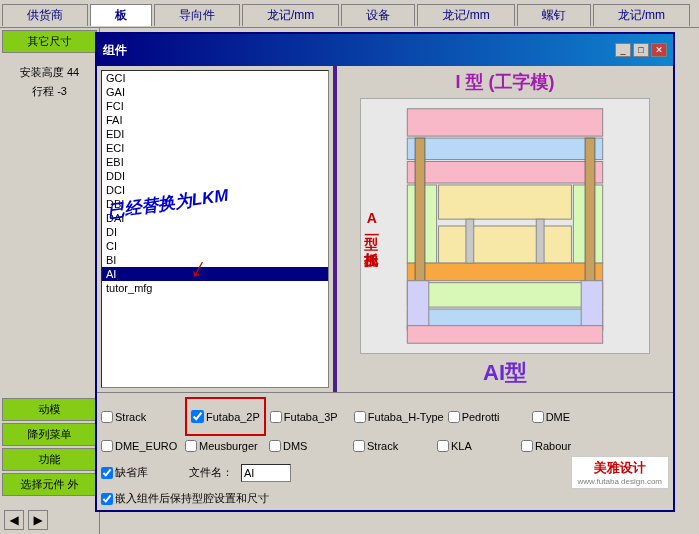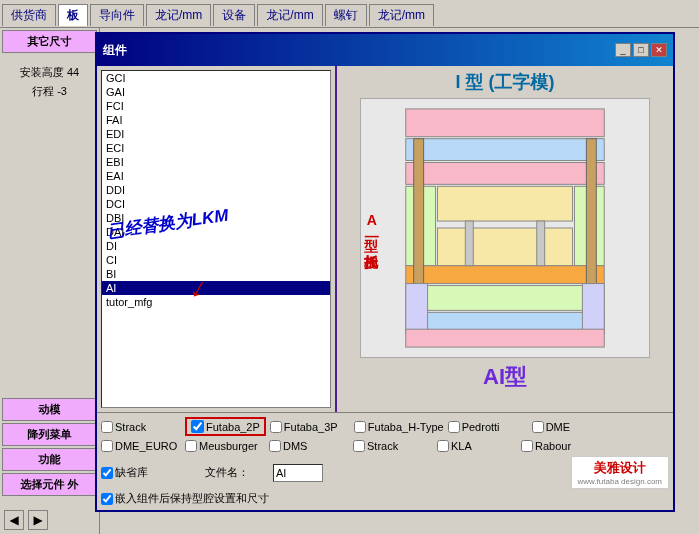--- a/index.html
+++ b/index.html
@@ -19,21 +19,21 @@
       align-items: center;
       background: #d4d0c8;
       padding: 2px 2px 0 2px;
       height: 28px;
       border-bottom: 1px solid #808080;
     }
     .top-tab {
       background: #d4d0c8;
       border: 1px solid #808080;
       border-bottom: none;
-      padding: 2px 8px;
+      padding: 2px 24px;
       margin-right: 2px;
       cursor: pointer;
       font-size: 12px;
       height: 22px;
       display: flex;
       align-items: center;
       white-space: nowrap;
     }
     .top-tab.active {
       background: #ffffff;
@@ -51,27 +51,26 @@
       top: 28px;
       width: 100px;
       height: 506px;
       background: #d4d0c8;
       border-right: 1px solid #808080;
       display: flex;
       flex-direction: column;
     }
     .sidebar-btn {
       border: 1px solid #808080;
-      background: #f0abfc;
+      background: #84cc16;
       padding: 3px 4px;
       margin: 2px;
       cursor: pointer;
       font-size: 11px;
       text-align: center;
-      font-weight: bold;
     }
     .sidebar-section {
       margin-top: 8px;
       text-align: center;
     }
     .sidebar-dim {
       padding: 2px 4px;
       font-size: 11px;
     }
 
@@ -123,21 +122,21 @@
       display: flex;
       flex: 1;
       overflow: hidden;
     }
 
     
     .list-panel {
       width: 240px;
       display: flex;
       flex-direction: column;
-      border-right: 2px solid #4c1d95;
+      border-right: 4px solid #4c1d95;
       flex-shrink: 0;
     }
     .list-box {
       flex: 1;
       background: white;
       border: 1px inset #808080;
       margin: 4px;
       overflow-y: scroll;
       overflow-x: hidden;
     }
@@ -158,21 +157,21 @@
       display: flex;
       flex-direction: column;
       align-items: center;
       padding: 4px;
       position: relative;
       background: #d4d0c8;
     }
     .preview-type-title {
       font-size: 18px;
       font-weight: bold;
-      color: #0369a1;
+      color: #a21caf;
       text-align: center;
       margin-bottom: 4px;
     }
     .preview-image-area {
       width: 290px;
       height: 260px;
       position: relative;
       border: 1px solid #aaa;
       background: #e8e8e8;
       overflow: hidden;
@@ -218,21 +217,21 @@
       min-width: 80px;
     }
     .checkbox-item input[type="checkbox"] {
       width: 12px;
       height: 12px;
       margin: 0;
     }
     .bottom-row {
       display: flex;
       align-items: center;
-      gap: 24px;
+      gap: 8px;
       margin-top: 2px;
     }
     .file-name-label {
       font-size: 11px;
     }
     .file-name-input {
       width: 50px;
       height: 18px;
       border: 1px inset #808080;
       background: white;
@@ -254,21 +253,21 @@
 
     
     .mold-svg {
       width: 100%;
       height: 100%;
     }
 
     
     .futaba-2p-wrapper {
       border: 2px solid #cc0000;
-      padding: 1px 4px;
+      padding: 11px 4px;
       display: flex;
       align-items: center;
       gap: 2px;
       font-size: 11px;
     }
   </style>
 </head>
 <body>
 
 <div class="top-tabbar">
@@ -354,21 +353,20 @@
 
     <div class="list-panel">
       <div class="list-box">
         <div class="list-item">GCI</div>
         <div class="list-item">GAI</div>
         <div class="list-item">FCI</div>
         <div class="list-item">FAI</div>
         <div class="list-item">EDI</div>
         <div class="list-item">ECI</div>
         <div class="list-item">EBI</div>
-        <div class="list-item">EAI</div>
         <div class="list-item">DDI</div>
         <div class="list-item">DCI</div>
         <div class="list-item">DBI</div>
         <div class="list-item">DAI</div>
         <div class="list-item">DI</div>
         <div class="list-item">CI</div>
         <div class="list-item">BI</div>
         <div class="list-item selected">AI</div>
         <div class="list-item">tutor_mfg</div>
       </div>

